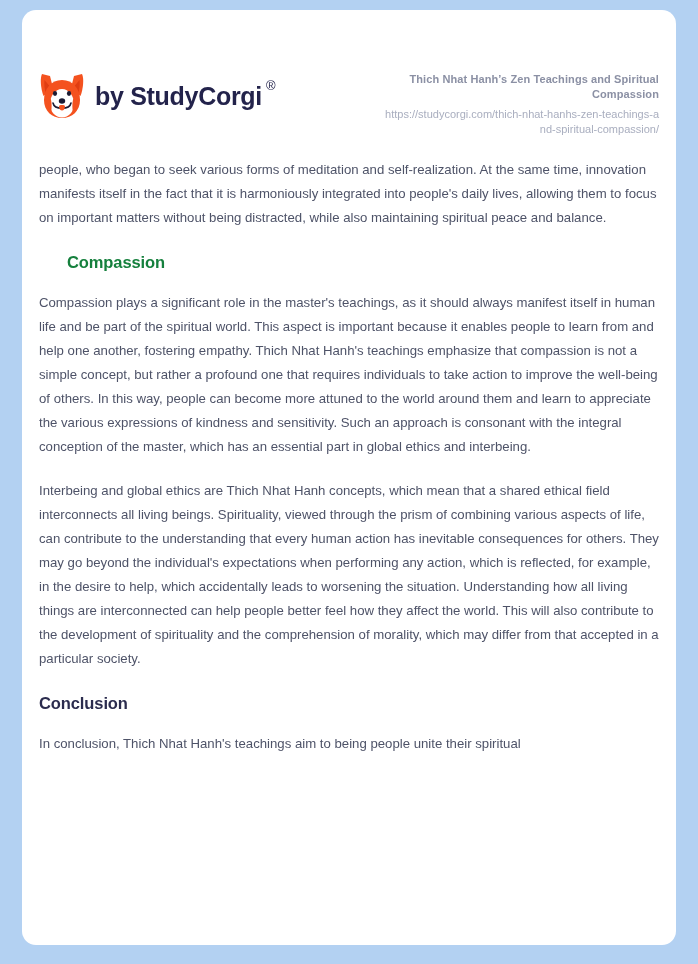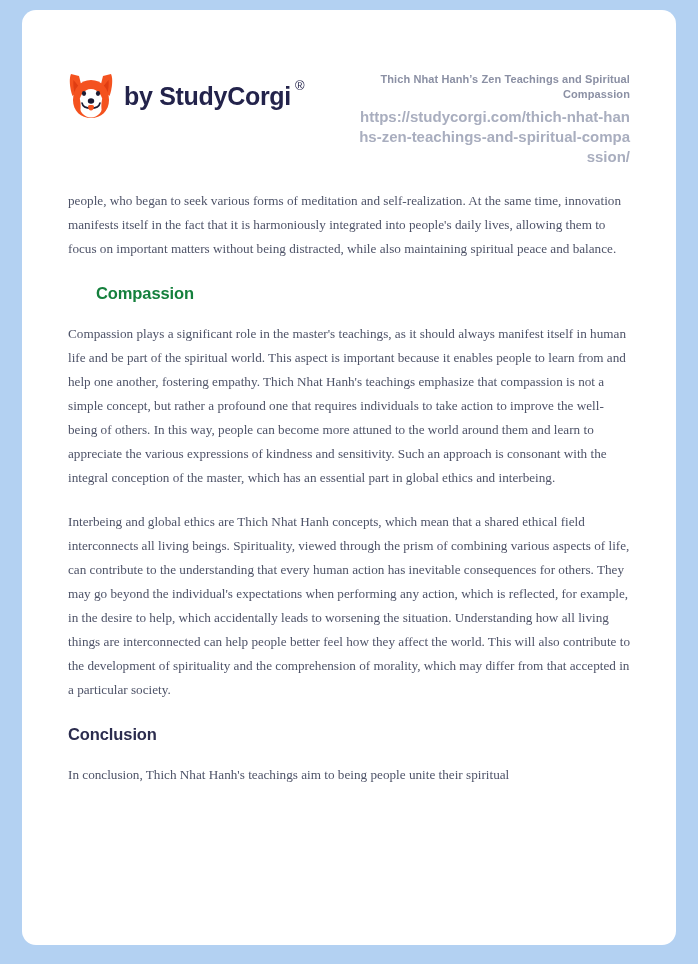--- a/index.html
+++ b/index.html
@@ -23,21 +23,21 @@
     left: 22px;
     top: 10px;
     width: 654px;
     height: 935px;
     background: #ffffff;
     border-radius: 14px;
     overflow: hidden;
   }
 
   .page-inner {
-    padding: 0 46px;
+    padding: 0 17px;
   }
 
   
   .site-header {
     display: flex;
     align-items: flex-start;
     justify-content: space-between;
     padding-top: 48px;
     padding-bottom: 0;
     min-height: 104px;
@@ -90,39 +90,38 @@
   .article-title {
     color: #8b90a4;
     font-size: 11px;
     font-weight: 700;
     line-height: 1.35;
     letter-spacing: 0.1px;
   }
 
   .article-url {
     color: #a9aebf;
-    font-size: 15px;
-    font-weight: 700;
+    font-size: 11px;
+    font-weight: 400;
     line-height: 1.35;
     margin-top: 5px;
     word-break: break-all;
   }
 
   
   .article-body {
     padding-top: 22px;
   }
 
   .body-paragraph {
     color: #4e5368;
     font-size: 13.2px;
     line-height: 24px;
     margin-bottom: 20px;
     text-align: left;
-    font-family: Liberation Serif, serif;
   }
 
   .body-paragraph:last-child { margin-bottom: 0; }
 
   .section-heading {
     color: #2b2c4e;
     font-size: 16.5px;
     font-weight: 700;
     line-height: 1.25;
     margin-top: 22px;

